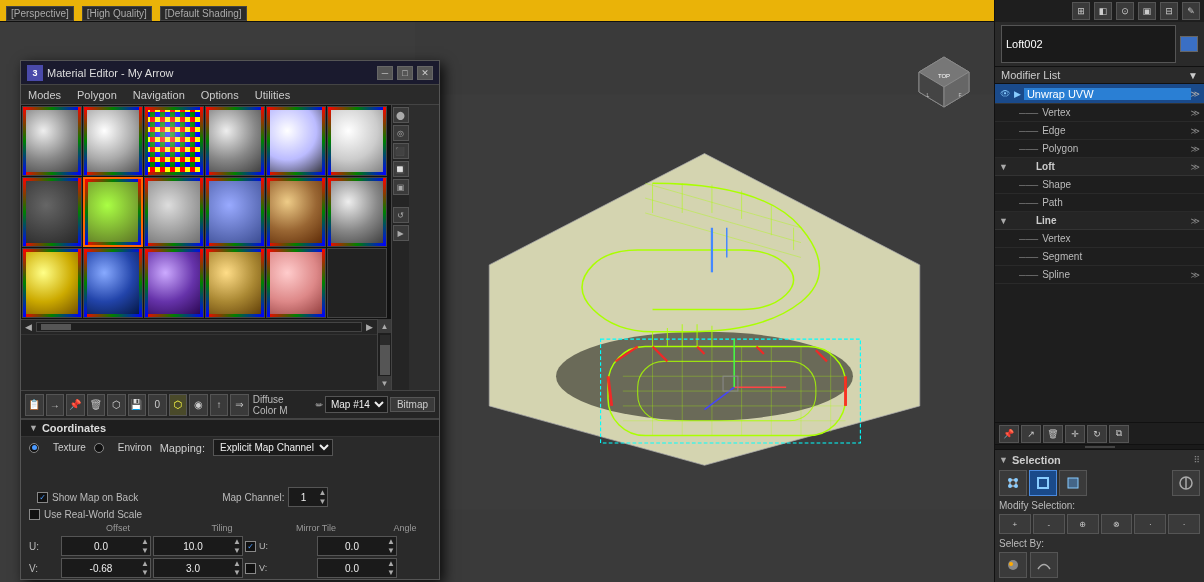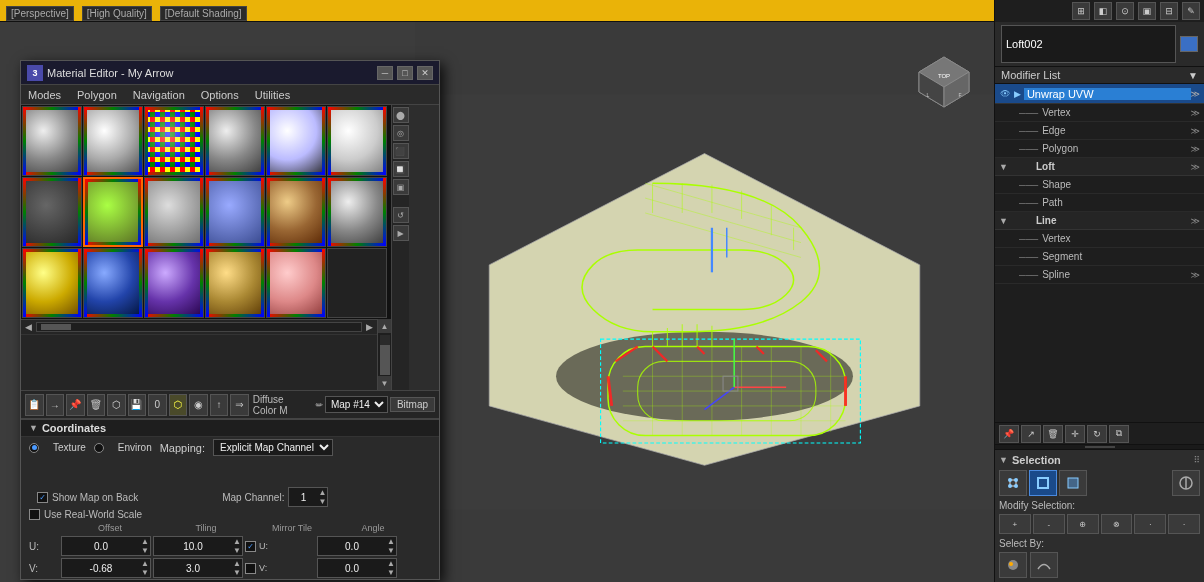--- a/index.html
+++ b/index.html
@@ -1033,21 +1033,21 @@
           </div>
         </div>
       </div>
     </div>
 
     <div class="me-checkbox-row">
       <div class="me-checkbox"></div>
       <span>Use Real-World Scale</span>
     </div>
 
-    <div style="display:grid; grid-template-columns:30px 90px 90px 70px 80px; gap:6px; padding:2px 8px;">
+    <div style="display:grid; grid-template-columns:30px 90px 90px 70px 80px; gap:14px; padding:2px 8px;">
       <span></span>
       <span class="me-col-header">Offset</span>
       <span class="me-col-header">Tiling</span>
       <span class="me-col-header">Mirror Tile</span>
       <span class="me-col-header">Angle</span>
     </div>
 
     <div style="display:grid; grid-template-columns:30px 90px 90px 70px 80px; gap:2px; padding:1px 8px; align-items:center;">
       <span style="color:#bbb;font-size:10px;">U:</span>
       <div class="me-stepper">

